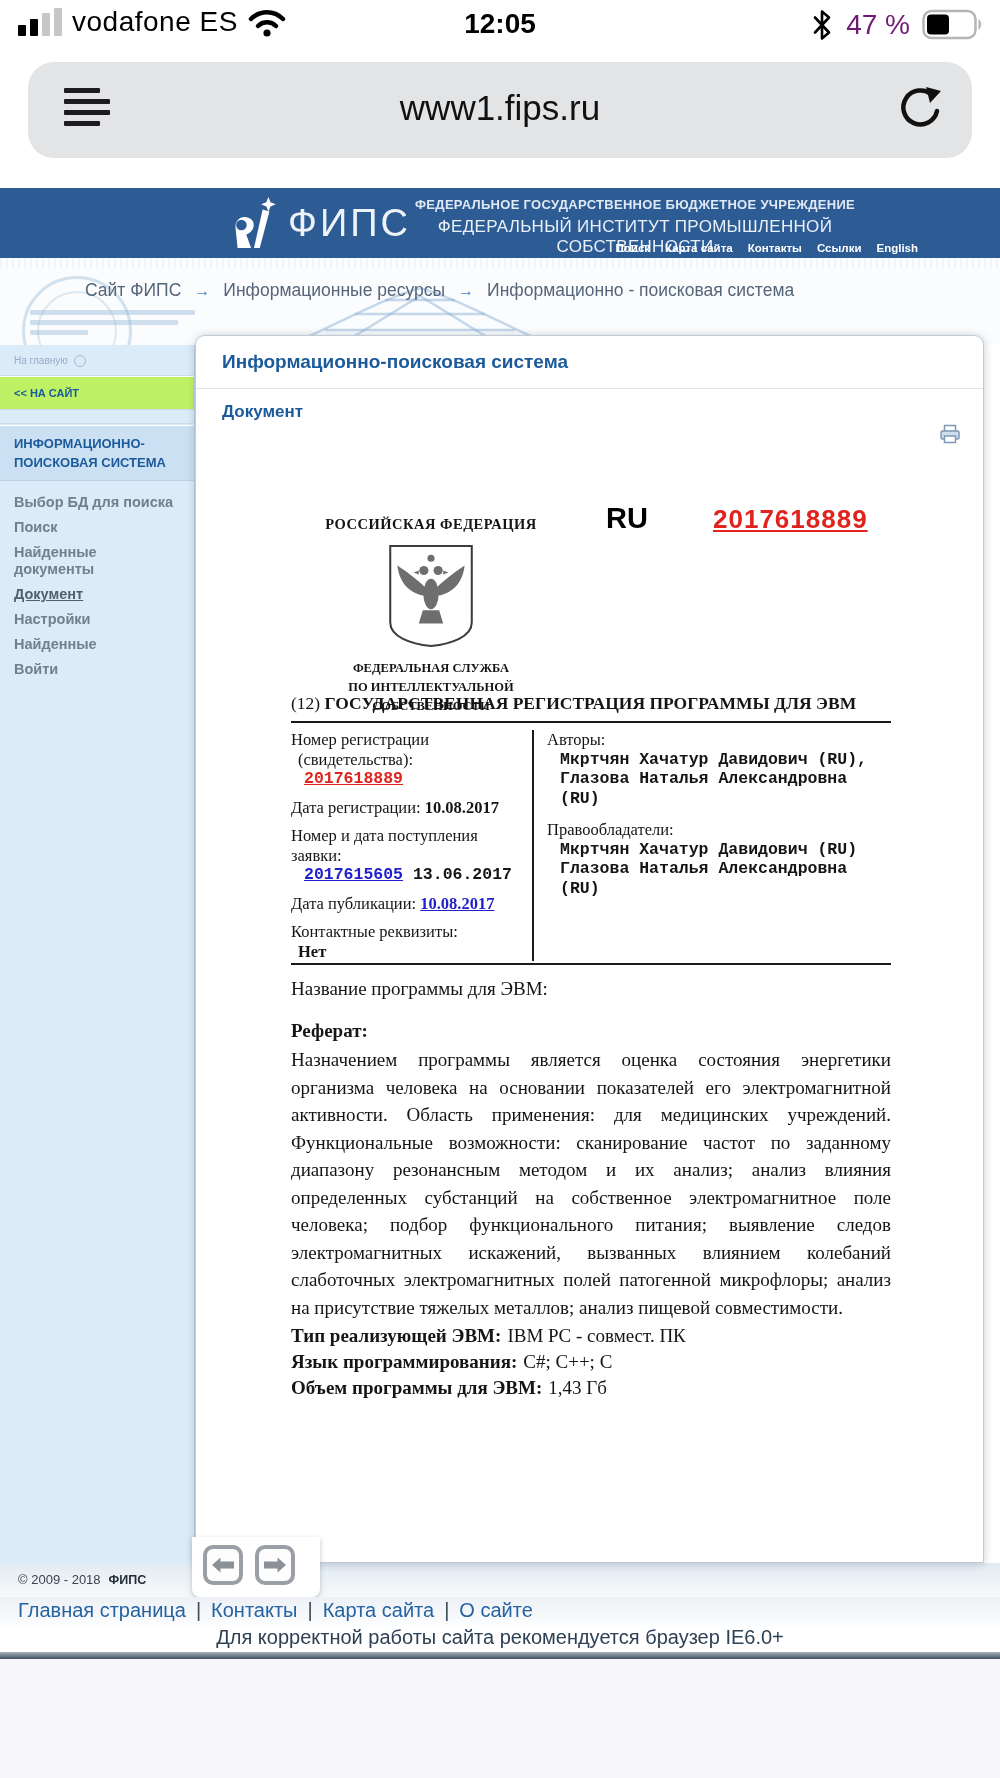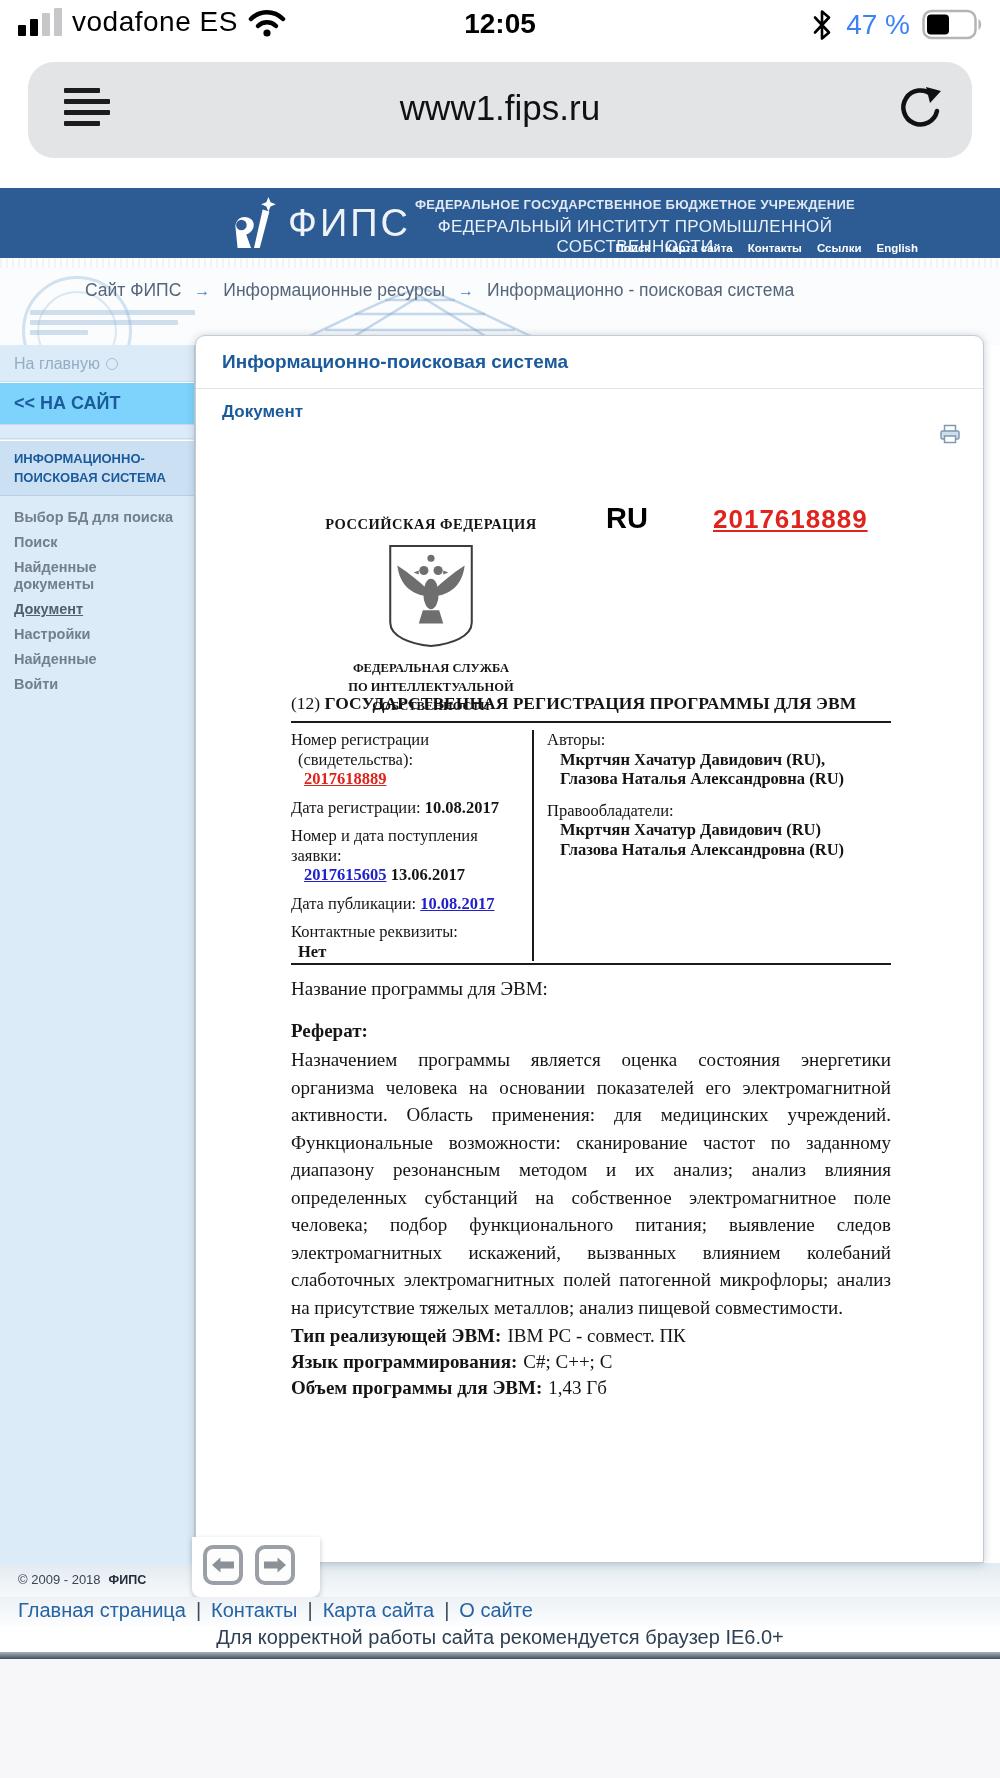--- a/index.html
+++ b/index.html
@@ -10,21 +10,21 @@
   }
   
   .status-bar{position:absolute;top:0;left:0;width:1000px;height:60px;background:#fff;}
   .sb-left{position:absolute;left:18px;top:6px;display:flex;align-items:center;gap:10px;}
   .signal{display:flex;align-items:flex-end;gap:4px;height:30px;padding-bottom:2px;}
   .signal i{display:block;width:8px;border-radius:1px;background:#000;}
   .signal i.dim{background:#c7c7c9;}
   .carrier{font-size:28px;color:#000;letter-spacing:.5px;}
   .sb-time{position:absolute;left:0;right:0;top:8px;text-align:center;font-size:28px;font-weight:bold;color:#000;}
   .sb-right{position:absolute;right:16px;top:6px;display:flex;align-items:center;gap:12px;}
-  .sb-batt-pct{font-size:28px;color:#3b82f6;}
+  .sb-batt-pct{font-size:28px;color:#701a75;}
   
   .url-row{position:absolute;top:60px;left:0;width:1000px;height:100px;background:#fff;}
   .url-field{position:absolute;left:28px;top:2px;width:944px;height:96px;background:#e3e4e6;border-radius:26px;}
   .reader-icon{position:absolute;left:36px;top:26px;width:48px;height:44px;}
   .reader-icon i{display:block;height:5px;background:#1c1c1e;border-radius:1px;margin-bottom:6px;}
   .reader-icon i:nth-child(1){width:36px;}
   .reader-icon i:nth-child(2){width:46px;}
   .reader-icon i:nth-child(3){width:46px;}
   .reader-icon i:nth-child(4){width:36px;}
   .url-text{position:absolute;left:0;right:0;top:26px;text-align:center;font-size:35px;color:#111;}
@@ -43,24 +43,24 @@
   .breadcrumb::before{content:"";position:absolute;top:0;left:0;right:0;height:10px;
     background:repeating-linear-gradient(90deg,#eef2f6 0 2px,#fbfdfe 2px 6px);opacity:.8;}
   .wm-circle{position:absolute;left:22px;top:18px;width:104px;height:104px;border:3px solid rgba(145,182,214,.38);border-radius:50%;}
   .wm-circle::after{content:"";position:absolute;left:12px;top:12px;right:12px;bottom:12px;border:2px solid rgba(145,182,214,.3);border-radius:50%;}
   .wm-lines{position:absolute;left:30px;top:52px;}
   .wm-lines i{display:block;height:5px;background:rgba(150,186,216,.45);margin-bottom:5px;border-radius:1px;}
   .crumbs{position:absolute;left:85px;top:22px;display:flex;align-items:center;gap:13px;font-size:17.5px;color:#55657a;}
   .crumb-sep{color:#4a7fc1;font-size:16px;}
   
   .sidebar{position:absolute;left:0;top:345px;width:195px;height:1218px;background:#dcebf8;border-right:1px solid #c2d1de;box-sizing:border-box;}
-  .side-home{padding:10px 0 8px 14px;font-size:16px;color:#96acc6;border-bottom:1px solid #cfdde9;display:flex;align-items:center;gap:6px;}
+  .side-home{padding:10px 0 8px 14px;font-size:10px;color:#96acc6;border-bottom:1px solid #cfdde9;display:flex;align-items:flex-start;gap:6px;}
   .home-dot{width:10px;height:10px;border:1px solid #a9bed2;border-radius:50%;display:inline-block;}
-  .side-tosite{padding:10px 14px;background:#7dd3fc;border-top:1px solid #ffffff;border-bottom:1px solid #c9d8e6;
-    font-size:18px;font-weight:bold;color:#1b5a9b;}
+  .side-tosite{padding:10px 14px;background:#bef264;border-top:1px solid #ffffff;border-bottom:1px solid #c9d8e6;
+    font-size:11px;font-weight:bold;color:#1b5a9b;}
   .side-gap{height:13px;border-bottom:1px solid #cfdde9;}
   .side-section{margin-top:1px;background:#cbe0f2;border-top:1px solid #ffffff;border-bottom:1px solid #b9cfe3;
     padding:8px 14px;font-size:13px;line-height:19px;font-weight:bold;color:#1b5a9b;}
   .side-menu{padding:9px 0;}
   .side-menu a{display:block;padding:4px 14px 4px 14px;font-size:14.5px;font-weight:bold;color:#73808c;text-decoration:none;line-height:17px;}
   .side-menu a.active{color:#52606d;text-decoration:underline;}
   
   .copyright-band{position:absolute;top:1563px;left:0;width:1000px;height:34px;background:linear-gradient(#e2ebf2,#f6f9fb);}
   .copyright-band .txt{position:absolute;left:18px;top:9px;font-size:13px;color:#3a4450;}
   .copyright-band .org-b{font-weight:bold;color:#222d39;margin-left:8px;font-size:12.5px;}
@@ -82,21 +82,21 @@
   .top-num{position:absolute;left:422px;top:8px;font-family:"Liberation Sans",sans-serif;font-size:26px;font-weight:bold;
     color:#e0231c;text-decoration:underline;letter-spacing:1px;}
   .doc-type{font-size:17.5px;margin-top:0;}
   .doc-type .kind-title{font-weight:bold;}
   .tbl{display:flex;border-top:2px solid #1a1a1a;border-bottom:2px solid #1a1a1a;margin-top:7px;padding:7px 0 2px 0;}
   .tbl-left{width:243px;border-right:2px solid #1a1a1a;padding-right:10px;box-sizing:border-box;}
   .tbl-right{flex:1;padding-left:13px;}
   .tbl{font-size:16.5px;line-height:19.5px;}
   .fgroup{margin-bottom:9px;}
   .ind1{padding-left:7px;}
-  .ind2{padding-left:13px;}
+  .ind2{padding-left:13px;font-family:Liberation Mono, monospace;}
   .b{font-weight:bold;}
   .red-link{color:#e0231c;font-weight:bold;text-decoration:underline;}
   .blue-link{color:#2121cc;font-weight:bold;text-decoration:underline;}
   .name-label{font-size:19px;margin-top:13px;}
   .name-value{font-size:19px;font-weight:bold;margin-top:6px;}
   .abs-label{font-size:19px;font-weight:bold;margin-top:20px;}
   .abs-text{font-size:19px;line-height:27.5px;text-align:justify;margin-top:4px;}
   .spec-row{font-size:19px;margin-top:4px;}
   .spec-row .lbl{font-weight:bold;margin-right:6px;}
   

